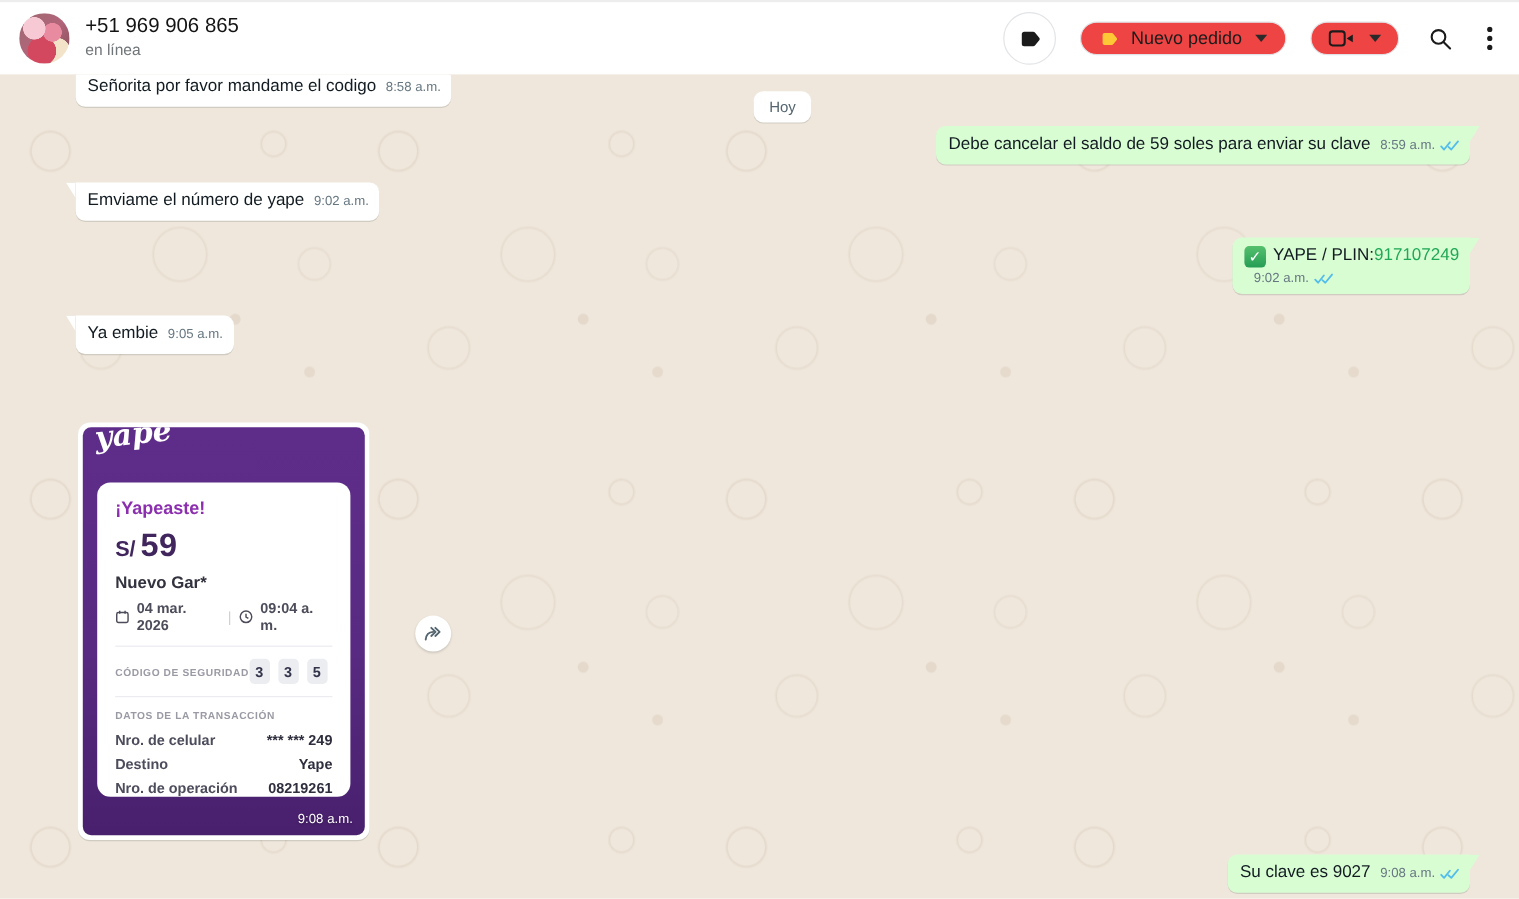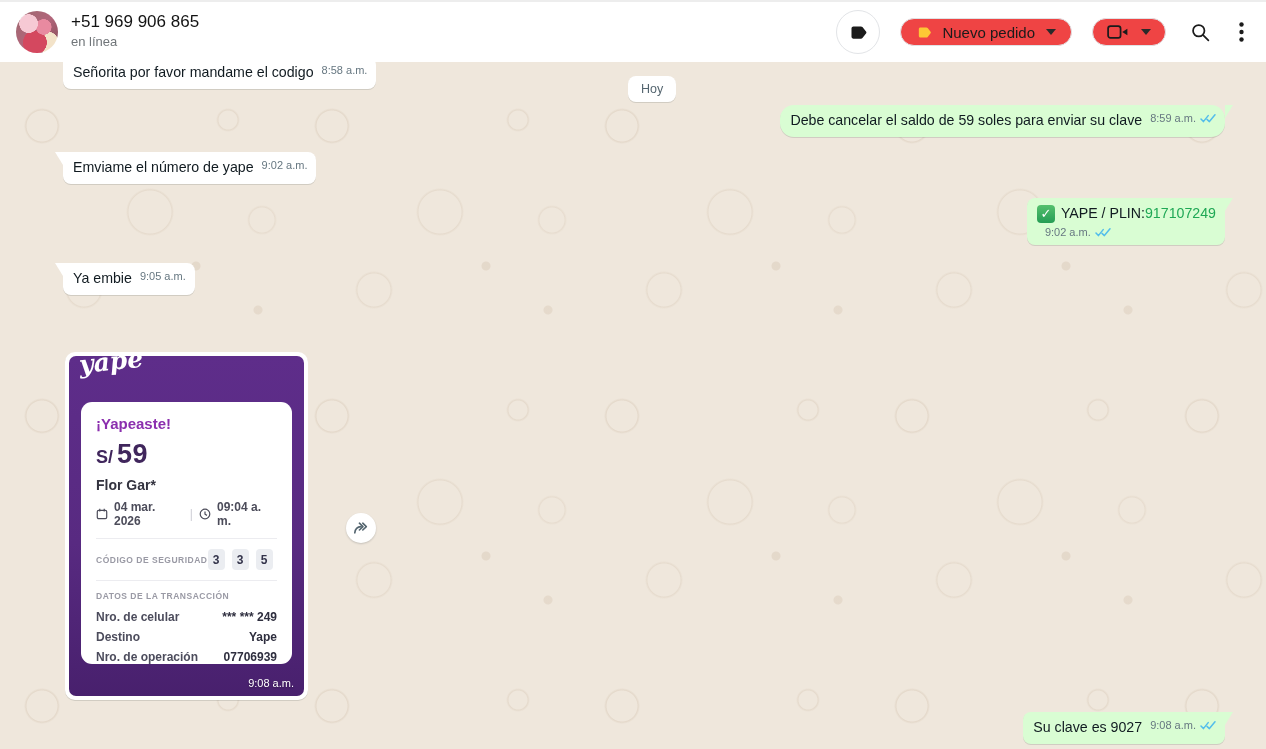--- a/index.html
+++ b/index.html
@@ -46,21 +46,21 @@
   }
 
   .msg { position:absolute; max-width:620px; padding:6px 9px 7px 10px; border-radius:8px;
          box-shadow:0 1px .5px rgba(11,20,26,.13); font-size:14.2px; color:#111b21; line-height:19px; }
   .msg.in  { background:#ffffff; border-top-left-radius:0; }
   .msg.out { background:#d9fdd3; border-top-right-radius:0; }
   .tail { position:absolute; top:0; width:8px; height:13px; }
   .msg.in  .tail { left:-8px;  background:#ffffff; clip-path:polygon(0 0,100% 0,100% 100%); }
   .msg.out .tail { right:-8px; background:#d9fdd3; clip-path:polygon(0 0,100% 0,0 100%); }
 
-  .bubble-row { display:flex; align-items:flex-start; }
+  .bubble-row { display:flex; align-items:center; }
   .msg-text { white-space:nowrap; }
   .meta { display:flex; align-items:center; gap:3px; font-size:11px; color:#667781; line-height:15px; margin-left:8px; margin-bottom:-2px; white-space:nowrap; }
   .checks { display:inline-flex; margin-left:1px; }
 
   .date-pill { position:absolute; background:#fff; color:#54656f; font-size:12.5px; padding:6px 13px; border-radius:8px; box-shadow:0 1px .5px rgba(11,20,26,.13); }
 
   .emoji-check { display:inline-flex; align-items:center; justify-content:center; width:18px; height:18px; border-radius:4px;
     background:linear-gradient(180deg,#55c06d,#259d55); color:#fff; font-size:13px; font-weight:bold; margin-right:6px; flex:0 0 auto; }
   .link-green { color:#1fa855; cursor:pointer; }
   .bold-line { font-weight:bold; white-space:nowrap; }
@@ -157,21 +157,21 @@
       <div class="bubble-row">
         <span class="msg-text">Señorita por favor mandame el codigo</span>
         <span class="meta">
             <span>8:58 a.m.</span>
           </span>
       </div>
     </div>
 
     <div class="date-pill" style="left:628px; top:14px;">Hoy</div>
 
-    <div class="msg out" style="right:41px; top:43px;border-radius:14px;">
+    <div class="msg out" style="right:41px; top:43px;">
       <span class="tail"></span>
       <div class="bubble-row">
         <span class="msg-text">Debe cancelar el saldo de 59 soles para enviar su clave</span>
         <span class="meta">
           <span>8:59 a.m.</span>
           <span class="checks">
             <svg width="16" height="11" viewBox="0 0 16 11" fill="none" stroke="#53bdeb" stroke-width="1.5" stroke-linecap="round" stroke-linejoin="round">
                 <polyline points="1,6 3.4,8.6 8.2,2.6"></polyline>
                 <polyline points="7,6.4 9.4,8.6 15,1.8"></polyline>
               </svg>
@@ -223,21 +223,21 @@
 
     <div class="img-msg">
       <div class="receipt">
         <div class="yape-logo">yape</div>
         <div class="receipt-card">
           <div class="r-heading">¡Yapeaste!</div>
           <div class="r-amount">
             <span class="r-currency">S/</span>
             <span class="r-number">59</span>
           </div>
-          <div class="r-payee">Flor Gar*</div>
+          <div class="r-payee">Nuevo Gar*</div>
           <div class="r-meta">
             <span style="display:flex">
               <svg width="12" height="12" viewBox="0 0 14 14" fill="none" stroke="#4c4c5a" stroke-width="1.4">
                   <rect x="1.5" y="2.8" width="11" height="9.7" rx="1.6"></rect>
                   <line x1="4.4" y1="1" x2="4.4" y2="4"></line>
                   <line x1="9.6" y1="1" x2="9.6" y2="4"></line>
                 </svg>
             </span>
             <span>04 mar. 2026</span>
             <span class="r-sep">|</span>
@@ -263,21 +263,21 @@
           <div class="r-row" style="margin-top:9px;">
             <span class="lbl">Nro. de celular</span>
             <span class="val">*** *** 249</span>
           </div>
           <div class="r-row">
             <span class="lbl">Destino</span>
             <span class="val">Yape</span>
           </div>
           <div class="r-row">
             <span class="lbl">Nro. de operación</span>
-            <span class="val">07706939</span>
+            <span class="val">08219261</span>
           </div>
         </div>
         <div class="img-time">9:08 a.m.</div>
       </div>
     </div>
 
     <button class="forward-btn">
       <span style="display:flex">
         <svg width="16" height="14" viewBox="0 0 18 14" fill="none" stroke="#54656f" stroke-width="1.8" stroke-linecap="round" stroke-linejoin="round">
             <path d="M2 12.5c.4-4.4 3-6.9 7-7.1"></path>

